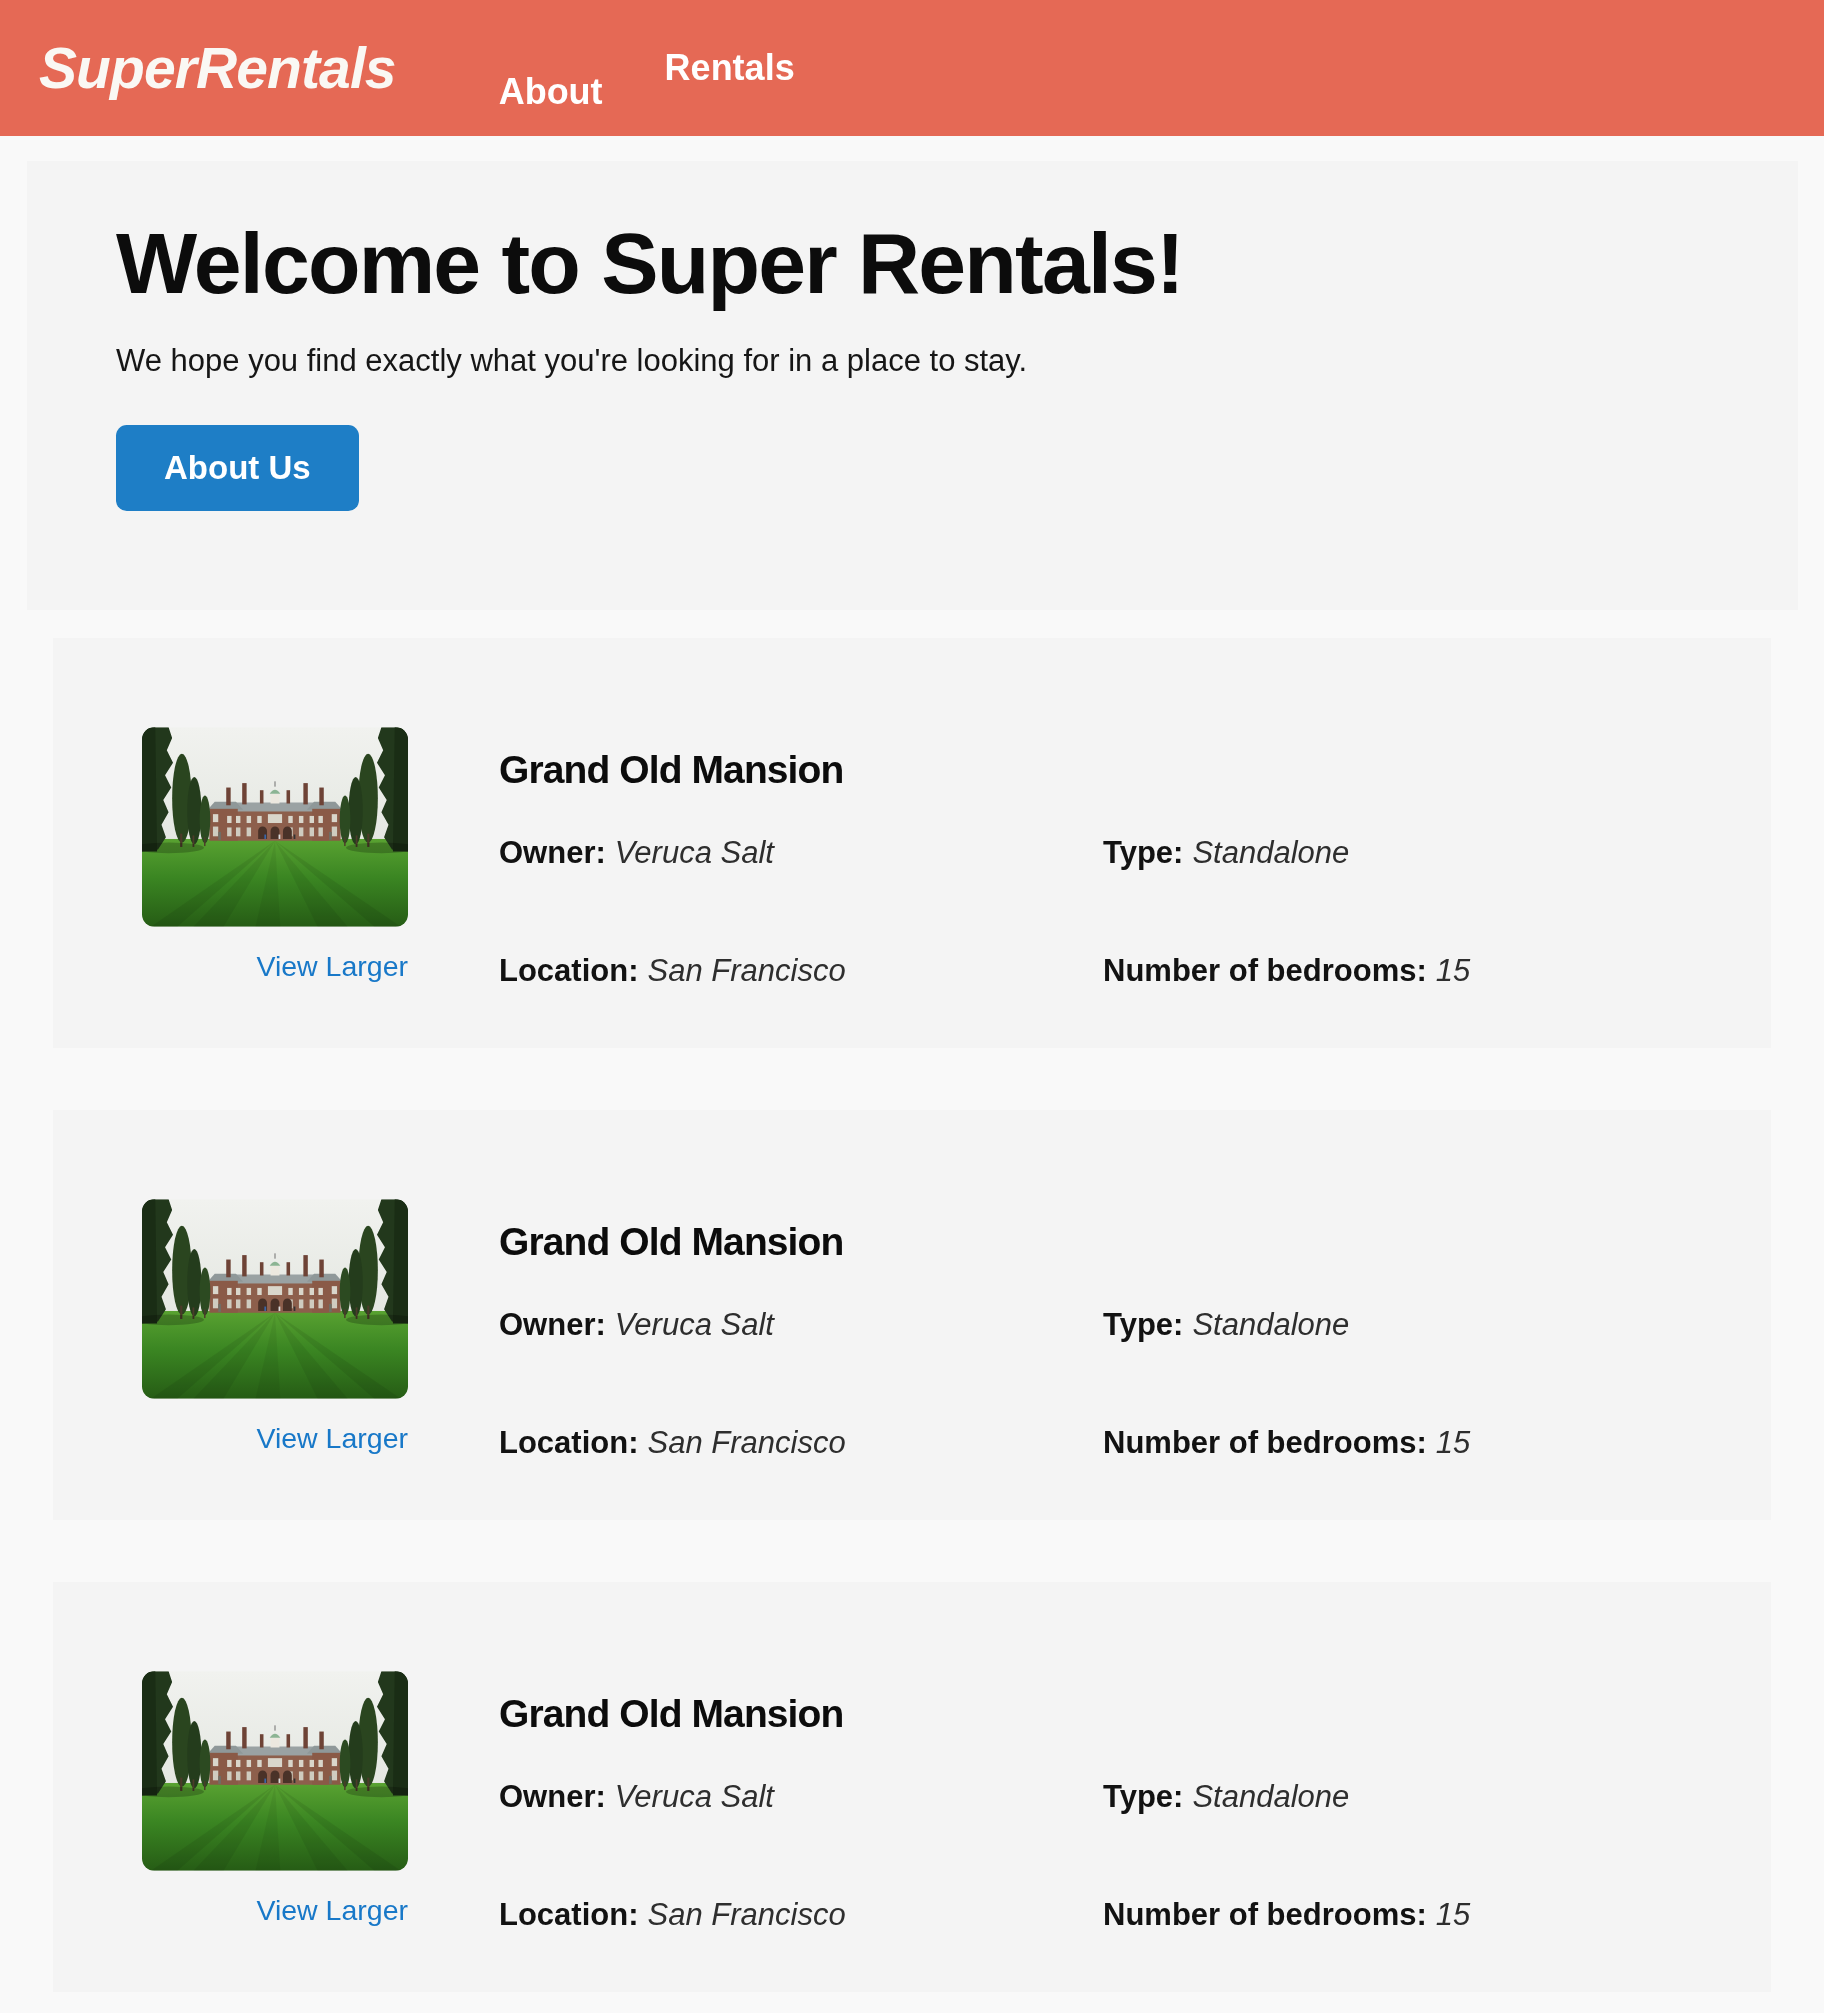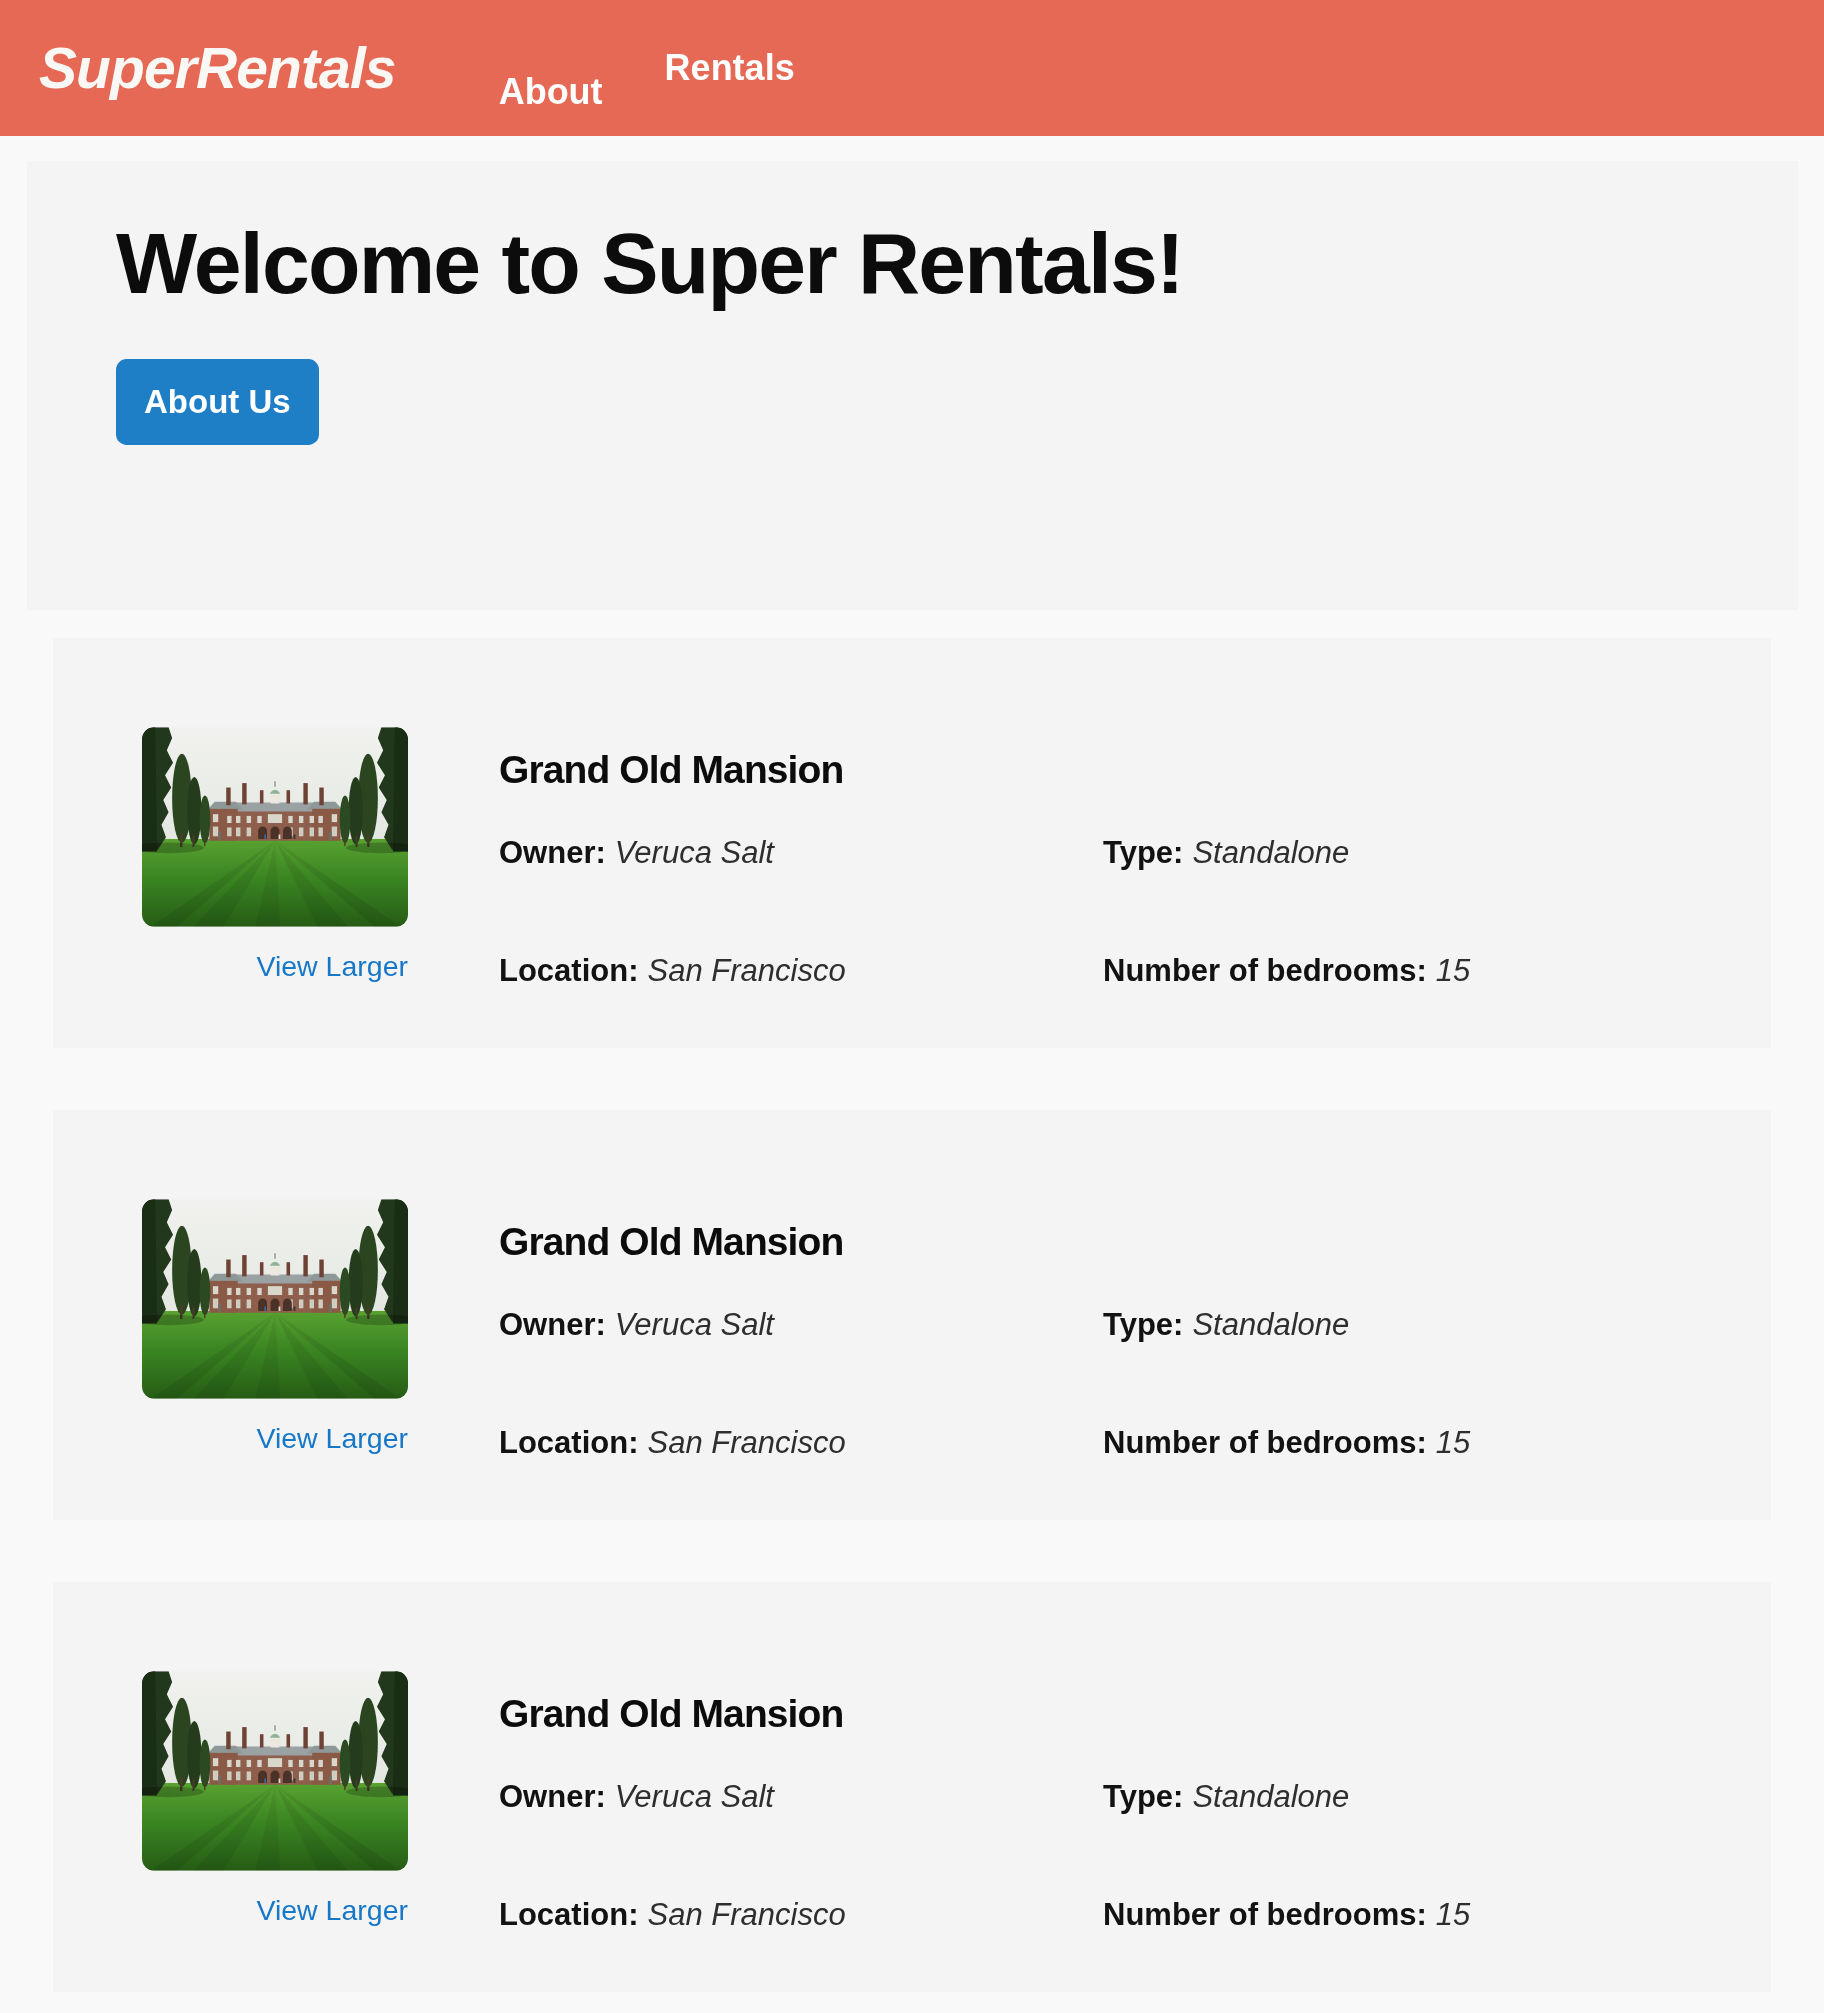--- a/index.html
+++ b/index.html
@@ -60,21 +60,21 @@
   .btn-primary {
     display: inline-block;
     margin-top: 46px;
     background: #1e7ec6;
     color: #ffffff;
     font-family: "Liberation Sans", sans-serif;
     font-size: 33px;
     font-weight: bold;
     border: none;
     border-radius: 10.7px;
-    padding: 24px 28px;
+    padding: 24px 48px;
     cursor: pointer;
   }
 
   
   .listings { margin-top: 28px; }
   .listing {
     width: 1718px;
     height: 410px;
     margin: 0 53px 62px 53px;
     background: #f4f4f4;
@@ -233,20 +233,21 @@
 </svg>
 
 <nav class="navbar">
   <a class="brand" href="#">SuperRentals</a>
   <a class="nav-link first" href="#">About</a>
   <a class="nav-link" href="#">Rentals</a>
 </nav>
 
 <section class="jumbotron">
   <h1>Welcome to Super Rentals!</h1>
+  <p class="subtitle">We hope you find exactly what you're looking for in a place to stay.</p>
   <button class="btn-primary">About Us</button>
 </section>
 
 <div class="listings">
 
   <article class="listing">
     <div class="image-col">
       <a class="photo" href="#">
         <svg viewBox="0 0 298 224" width="266" height="200">
             <use href="#mansion-scene"></use>

